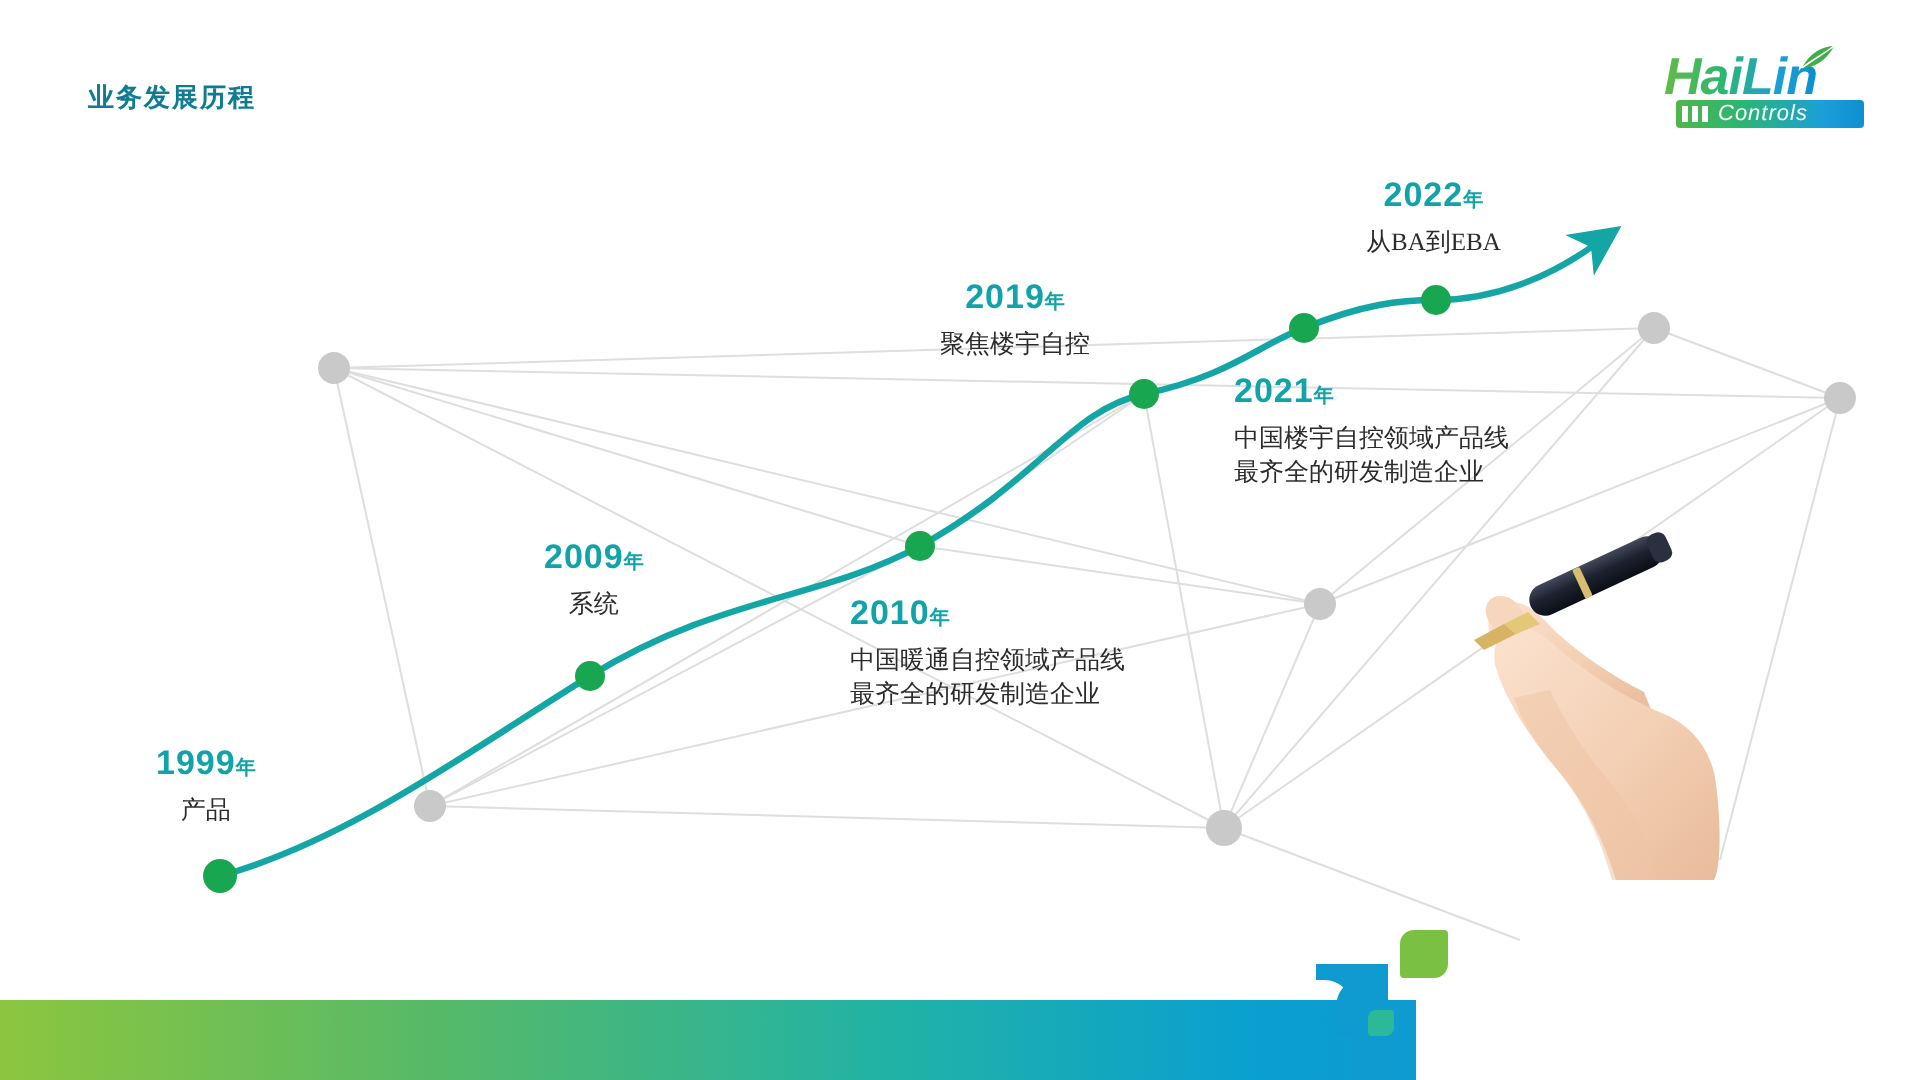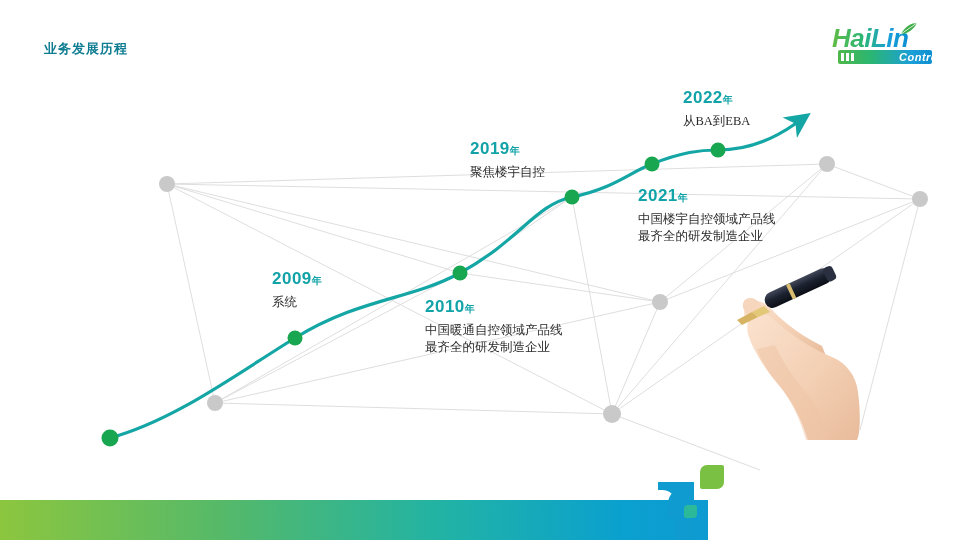--- a/index.html
+++ b/index.html
@@ -77,26 +77,25 @@
     display: block;
     width: 3px;
     height: 8px;
     background: #ffffff;
   }
   #logo-sub-text {
     position: absolute;
     left: 21px;
     top: 1px;
     font-size: 11px;
-    font-weight: bold;
+    font-weight: normal;
     font-style: italic;
     color: #ffffff;
     letter-spacing: 0.5px;
     line-height: 12px;
-    margin-left: 40px;
   }
 
   
   #canvas {
     position: absolute;
     left: 0;
     top: 0;
     width: 960px;
     height: 540px;
   }
@@ -118,21 +117,21 @@
     color: #12a3a8;
     letter-spacing: 0;
   }
   .milestone .desc {
     margin-top: 5px;
     font-size: 12.5px;
     color: #2b2b2b;
     line-height: 17px;
     font-family: Liberation Serif, serif;
   }
-  .milestone.center { }
+  .milestone.center { text-align: center; }
   .milestone.center .year { display: block; }
 
   
   #bottom-bar {
     position: absolute;
     left: 0;
     bottom: 0;
     width: 708px;
     height: 40px;
     background: linear-gradient(90deg, #8cc63e 0%, #54b96a 32%, #22b3a4 62%, #0aa0cf 88%, #0e9bd2 100%);
@@ -263,40 +262,44 @@
       <g>
         <path d="M737,320 L752,312 L758,317 L742,325 Z" fill="#d7b463"></path>
         <path d="M752,312 L764,306 L770,312 L758,317 Z" fill="#e3c878"></path>
         <rect x="762" y="296" width="72" height="16" rx="8" transform="rotate(-25 762 296)" fill="url(#pen-grad)"></rect>
         <rect x="786" y="285" width="4" height="16" rx="1" transform="rotate(-25 786 285)" fill="#d8bd71"></rect>
         <rect x="822" y="269" width="10" height="15" rx="4" transform="rotate(-25 822 269)" fill="#2a3040"></rect>
       </g>
     </g>
   </svg>
 
+  <div class="milestone center" style="left:78px; top:372px;">
+    <span class="year"><span>1999</span><span class="suffix">年</span></span>
+    <div class="desc">产品</div>
+  </div>
 
   <div class="milestone center" style="left:272px; top:269px;">
     <span class="year"><span>2009</span><span class="suffix">年</span></span>
     <div class="desc">系统</div>
   </div>
 
   <div class="milestone" style="left:425px; top:297px;">
     <span class="year"><span>2010</span><span class="suffix">年</span></span>
     <div class="desc">
       <div>中国暖通自控领域产品线</div>
       <div>最齐全的研发制造企业</div>
     </div>
   </div>
 
   <div class="milestone center" style="left:470px; top:139px;">
     <span class="year"><span>2019</span><span class="suffix">年</span></span>
     <div class="desc">聚焦楼宇自控</div>
   </div>
 
-  <div class="milestone" style="left:638px; top:186px;">
+  <div class="milestone" style="left:617px; top:186px;">
     <span class="year"><span>2021</span><span class="suffix">年</span></span>
     <div class="desc">
       <div>中国楼宇自控领域产品线</div>
       <div>最齐全的研发制造企业</div>
     </div>
   </div>
 
   <div class="milestone center" style="left:683px; top:88px;">
     <span class="year"><span>2022</span><span class="suffix">年</span></span>
     <div class="desc">从BA到EBA</div>

